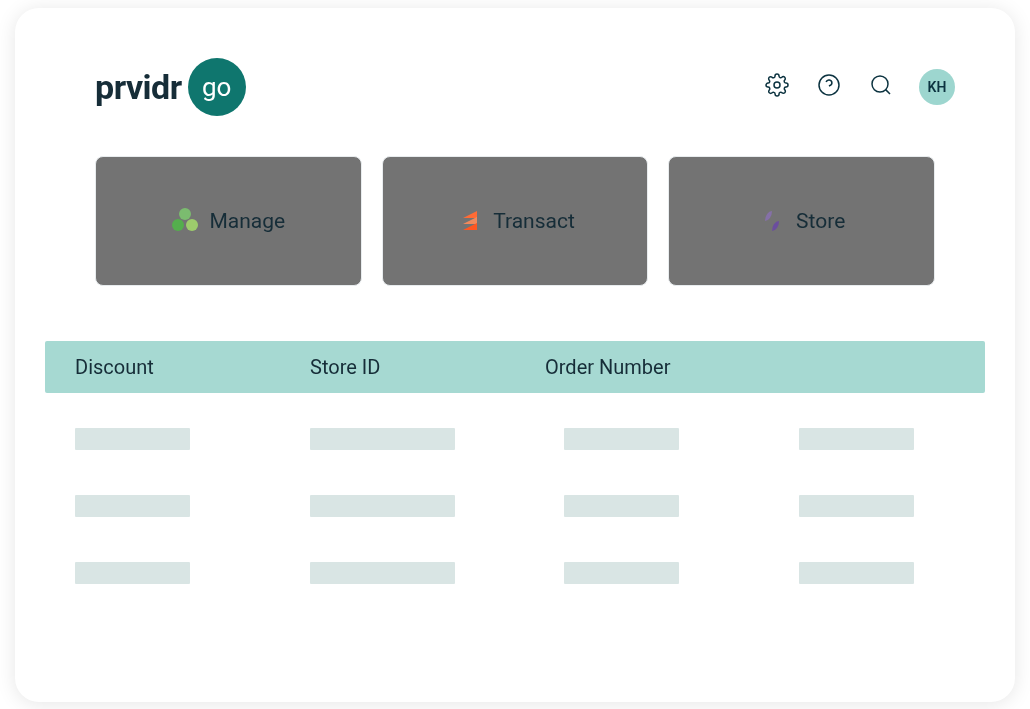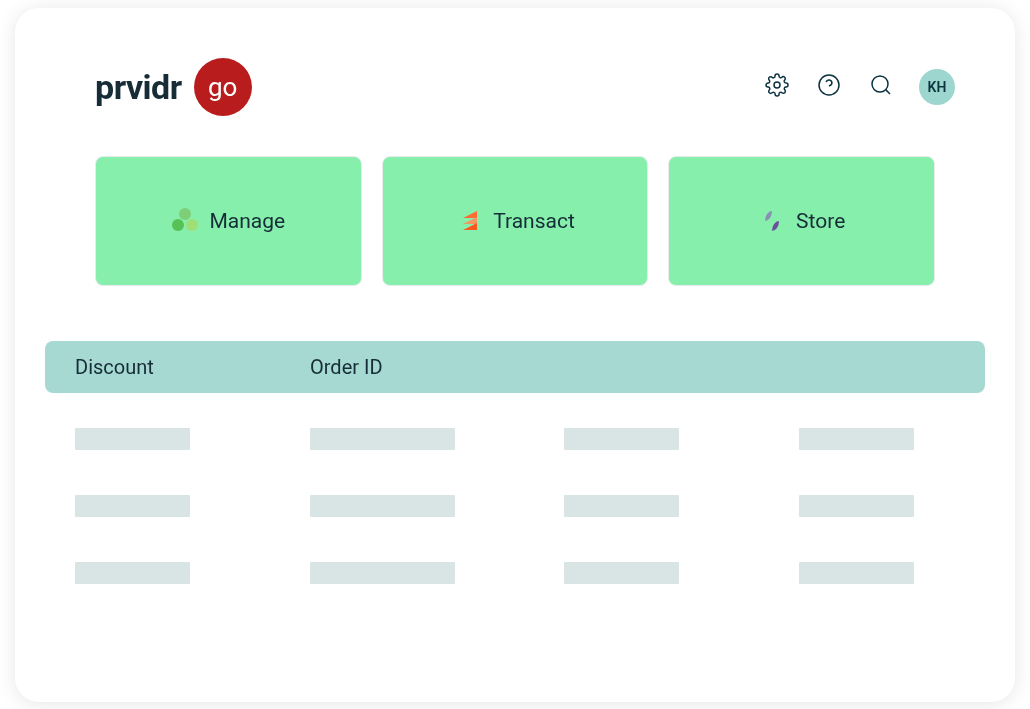--- a/index.html
+++ b/index.html
@@ -27,33 +27,33 @@
     .header {
       display: flex;
       justify-content: space-between;
       align-items: center;
       padding: 0 60px 0 80px;
       margin-bottom: 40px;
     }
     .logo-group {
       display: flex;
       align-items: center;
-      gap: 12px;
+      gap: 6px;
     }
     .logo-text {
       font-size: 34px;
       font-weight: 700;
       color: #162d38;
       letter-spacing: -0.5px;
     }
     .logo-badge {
       width: 58px;
       height: 58px;
       border-radius: 50%;
-      background: #b91c1c;
+      background: #0f766e;
       display: flex;
       align-items: center;
       justify-content: center;
       color: #fff;
       font-size: 26px;
       font-weight: 400;
     }
     .header-actions {
       display: flex;
       align-items: center;
@@ -97,41 +97,41 @@
     .nav-card {
       flex: 1;
       height: 130px;
       border: 1px solid #e8ecee;
       border-radius: 8px;
       display: flex;
       align-items: center;
       justify-content: center;
       gap: 10px;
       cursor: pointer;
-      background: #86efac;
+      background: #737373;
     }
     .nav-card-icon {
       width: 28px;
       height: 28px;
       position: relative;
       flex-shrink: 0;
     }
     .nav-card-label {
       font-size: 21px;
       font-weight: 400;
       color: #162d38;
     }
     .table-section {
       padding: 0 30px;
     }
     .table-header {
       background: #a6d9d2;
       display: flex;
       padding: 14px 0;
-      border-radius: 8px;
+      border-radius: 2px;
     }
     .table-header-cell {
       font-size: 20px;
       font-weight: 400;
       color: #162d38;
       padding-left: 30px;
     }
     .col-1 { width: 25%; }
     .col-2 { width: 27%; }
     .col-3 { width: 25%; }
@@ -241,21 +241,22 @@
           <path class="p2" d="M 21 14 A 7 10 0 0 1 14 24 A 7 10 0 0 1 21 14 Z"></path>
         </svg>
       </span>
       <span class="nav-card-label">Store</span>
     </div>
   </div>
 
   <div class="table-section">
     <div class="table-header">
       <div class="table-header-cell col-1">Discount</div>
-      <div class="table-header-cell col-3">Order ID</div>
+      <div class="table-header-cell col-3">Store ID</div>
+      <div class="table-header-cell col-4">Order Number</div>
     </div>
     <div class="table-body">
       <div class="table-row">
         <div class="table-cell col-1">
             <div class="placeholder-bar"></div>
           </div>
         <div class="table-cell col-2">
             <div class="placeholder-bar"></div>
           </div>
         <div class="table-cell col-3">

